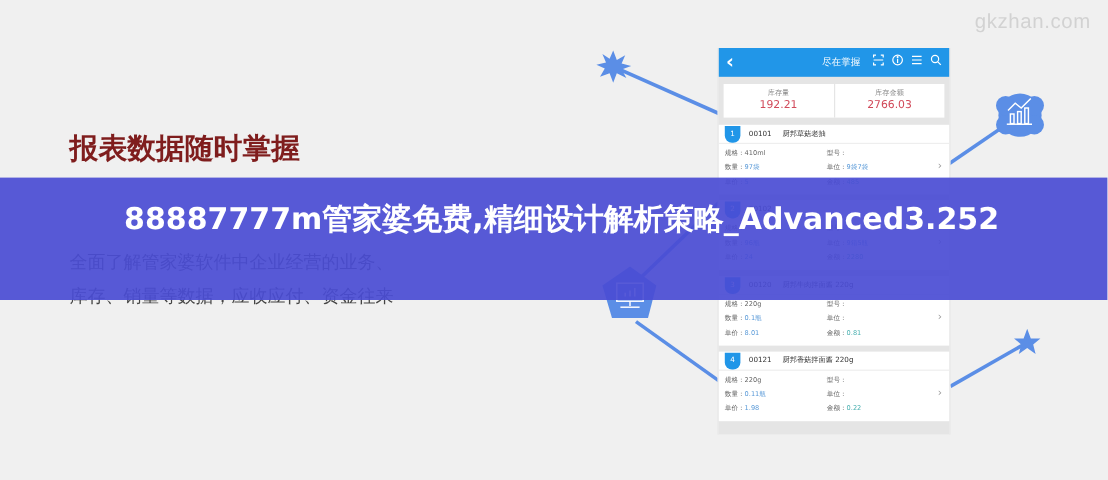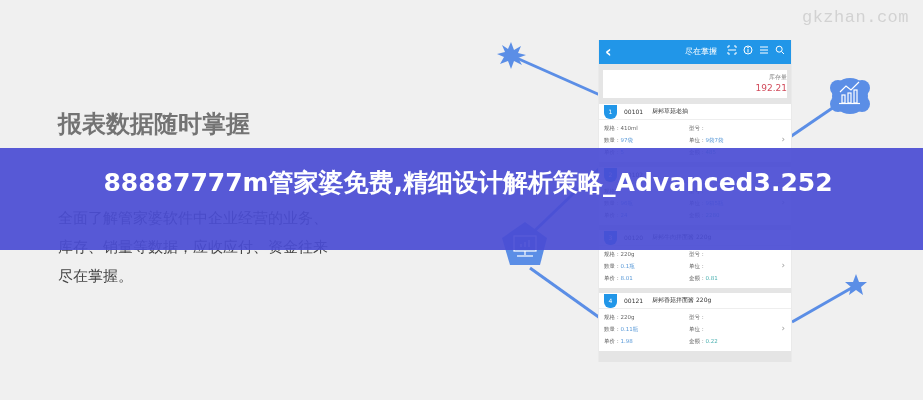--- a/index.html
+++ b/index.html
@@ -1,34 +1,34 @@
 <!DOCTYPE html>
 <html><head>
 <meta charset="utf-8">
 <style>
   * { box-sizing: border-box; margin: 0; padding: 0; }
   html, body { width: 923px; height: 400px; overflow: hidden; }
   body { background: #f0f0f0; position: relative; font-family: "DejaVu Sans", sans-serif; }
 
-  .watermark { position: absolute; right: 14px; top: 8px; font-size: 17px; color: #d2d2d2; letter-spacing: 0.5px; font-family: Liberation Mono, monospace; text-align: center; }
-
-  .heading { position: absolute; left: 58px; top: 108px; font-size: 24px; font-weight: bold; color: #737373; letter-spacing: 0px; }
+  .watermark { position: absolute; right: 14px; top: 8px; font-size: 17px; color: #d2d2d2; letter-spacing: 0.5px; font-family: Liberation Sans, sans-serif; text-align: center; }
+
+  .heading { position: absolute; left: 58px; top: 108px; font-size: 24px; font-weight: bold; color: #7f1d1d; letter-spacing: 0px; }
   .desc { position: absolute; left: 58px; top: 204px; width: 320px; font-size: 15px; line-height: 29px; color: #444; }
 
   svg.deco { position: absolute; left: 0; top: 0; width: 923px; height: 400px; pointer-events: none; }
 
   .phone { position: absolute; left: 598px; top: 40px; width: 194px; height: 322px; background: #e5e5e5; border-left: 1px solid #eaeaea; border-right: 1px solid #eaeaea; }
   .p-header { height: 24px; background: #2196e8; display: flex; align-items: center; color: #fff; position: relative; }
   .p-back { position: absolute; left: 6px; top: 2px; font-size: 16px; font-weight: bold; color: #fff; cursor: pointer; }
   .p-title { position: absolute; left: 86px; top: 6px; font-size: 8px; color: #fff; }
   .p-icons { position: absolute; right: 6px; top: 4px; display: flex; gap: 5px; }
   .p-icon { width: 11px; height: 11px; display: inline-flex; align-items: center; justify-content: center; font-size: 9px; color: #fff; cursor: pointer; }
 
   .summary { margin: 6px 4px 6px 4px; background: #fff; height: 28px; display: flex; }
-  .sum-col { flex: 1; text-align: right; padding-top: 3px; }
+  .sum-col { flex: 1; text-align: center; padding-top: 3px; }
   .sum-col + .sum-col { border-left: 1px solid #e5e5e5; }
   .sum-label { font-size: 6px; color: #888; }
   .sum-val { font-size: 9px; color: #d14a5a; margin-top: 1px; }
 
   .item { background: #fff; margin-bottom: 5px; height: 58px; position: relative; }
   .item-head { height: 16px; display: flex; align-items: center; border-bottom: 1px solid #eee; }
   .badge { width: 13px; height: 14px; background: #2196e8; color: #fff; font-size: 6px; display: flex; align-items: center; justify-content: center; margin-left: 5px; border-radius: 0 0 6px 6px; }
   .code { font-size: 6px; color: #333; margin-left: 7px; }
   .name { font-size: 6px; color: #333; margin-left: 9px; }
   .grid { position: absolute; left: 5px; top: 19px; right: 12px; display: grid; grid-template-columns: 85px 1fr; row-gap: 1px; }
@@ -83,21 +83,20 @@
   </g>
   <g>
     <polygon fill="#5b8ee6" points="856,274 859,282 867,282 861,287 863,295 856,290 849,295 851,287 845,282 853,282"></polygon>
   </g>
 </svg>
 
 <div class="heading">报表数据随时掌握</div>
 <div class="desc">
   <div>全面了解管家婆软件中企业经营的业务、</div>
   <div>库存、销量等数据，应收应付、资金往来</div>
-  <div>尽在掌握。</div>
 </div>
 
 <div class="phone">
   <div class="p-header">
     <span class="p-back">‹</span>
     <span class="p-title">尽在掌握</span>
     <div class="p-icons">
       <span class="p-icon">
         <svg width="10" height="10" viewBox="0 0 10 10" fill="none" stroke="#fff" stroke-width="1">
             <path d="M1 3V1h2M7 1h2v2M9 7v2H7M3 9H1V7M1 5h8"></path>
@@ -124,20 +123,24 @@
           </svg>
       </span>
     </div>
   </div>
 
   <div class="summary">
     <div class="sum-col">
       <div class="sum-label">库存量</div>
       <div class="sum-val">192.21</div>
     </div>
+    <div class="sum-col">
+      <div class="sum-label">库存金额</div>
+      <div class="sum-val">2766.03</div>
+    </div>
   </div>
 
   <div class="item">
     <div class="item-head">
       <span class="badge">1</span>
       <span class="code">00101</span>
       <span class="name">厨邦草菇老抽</span>
     </div>
     <div class="grid">
       <div class="cell"><span>规格：</span><span>410ml</span></div>

